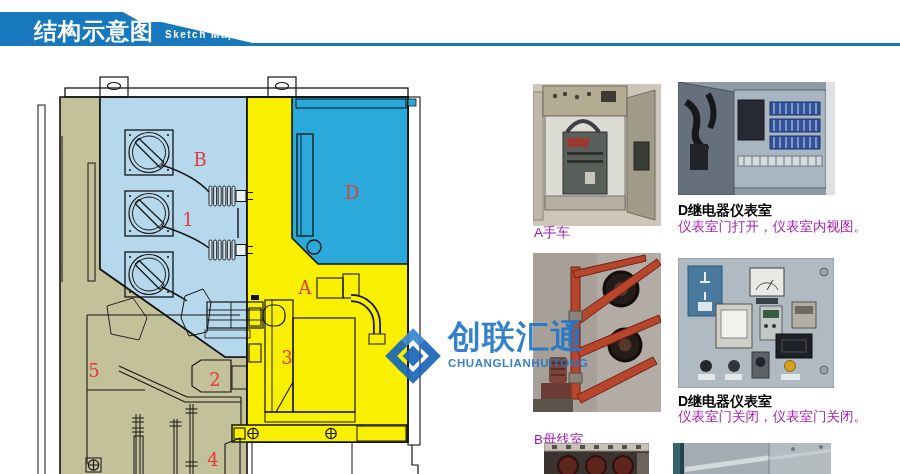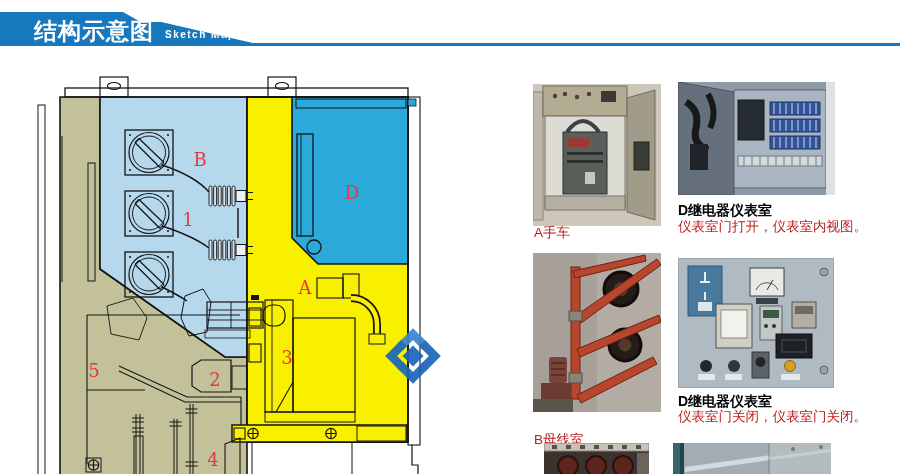--- a/index.html
+++ b/index.html
@@ -28,21 +28,21 @@
   
   .watermark{position:absolute;left:383px;top:320px;display:flex;align-items:flex-start;
              gap:5px;z-index:6;opacity:0.93;}
   .wm-cn{font-size:33px;font-weight:bold;color:#2478c8;line-height:1.05;
          letter-spacing:1px;white-space:nowrap;}
   .wm-en{font-size:11.5px;font-weight:bold;color:#2478c8;letter-spacing:0.6px;
          margin-top:2px;white-space:nowrap;}
 
   
   .photo{position:absolute;overflow:hidden;}
-  .cap{position:absolute;font-size:13.5px;color:#b91c1c;line-height:1.15;white-space:nowrap;}
+  .cap{position:absolute;font-size:13.5px;color:#a21caf;line-height:1.15;white-space:nowrap;}
   .cap.bold{font-weight:bold;font-size:14px;color:#000000;}
 </style>
 </head>
 <body>
 
 <div class="page">
 
   <div class="banner" style="background:#1878be;">
     <span class="btitle">结构示意图</span>
     <span class="bsub">Sketch Map</span>
@@ -197,20 +197,24 @@
   <div class="watermark">
     <svg width="60" height="72" viewBox="0 0 64 72">
       <g transform="translate(32,36) rotate(45)">
         <path d="M-21,-21 H3 V-12 H-12 V3 H-21 Z" fill="#3a86d0"></path>
         <path d="M21,-21 V3 H12 V-12 H-3 V-21 Z" fill="#1b67b8"></path>
         <path d="M21,21 H-3 V12 H12 V-3 H21 Z" fill="#1b67b8"></path>
         <path d="M-21,21 V-3 H-12 V12 H3 V21 Z" fill="#1b67b8"></path>
         <rect x="-8" y="-8" width="16" height="16" fill="#1b67b8"></rect>
       </g>
     </svg>
+    <div>
+      <div class="wm-cn">创联汇通</div>
+      <div class="wm-en">CHUANGLIANHUITONG</div>
+    </div>
   </div>
 
   <div class="photo" style="left:533px;top:84px;width:128px;height:142px;">
     <svg width="128" height="142" viewBox="0 0 128 142">
       <rect width="128" height="142" fill="#ccc7b8"></rect>
       <rect x="0" y="8" width="10" height="128" fill="#bdb8aa" stroke="#8a857a"></rect>
       <rect x="10" y="2" width="84" height="30" fill="#b3ab92" stroke="#6e6a5e"></rect>
       <circle cx="22" cy="12" r="2.2" fill="#45413a"></circle>
         <circle cx="32" cy="10" r="2.2" fill="#45413a"></circle>
       <circle cx="44" cy="13" r="2.2" fill="#45413a"></circle>

